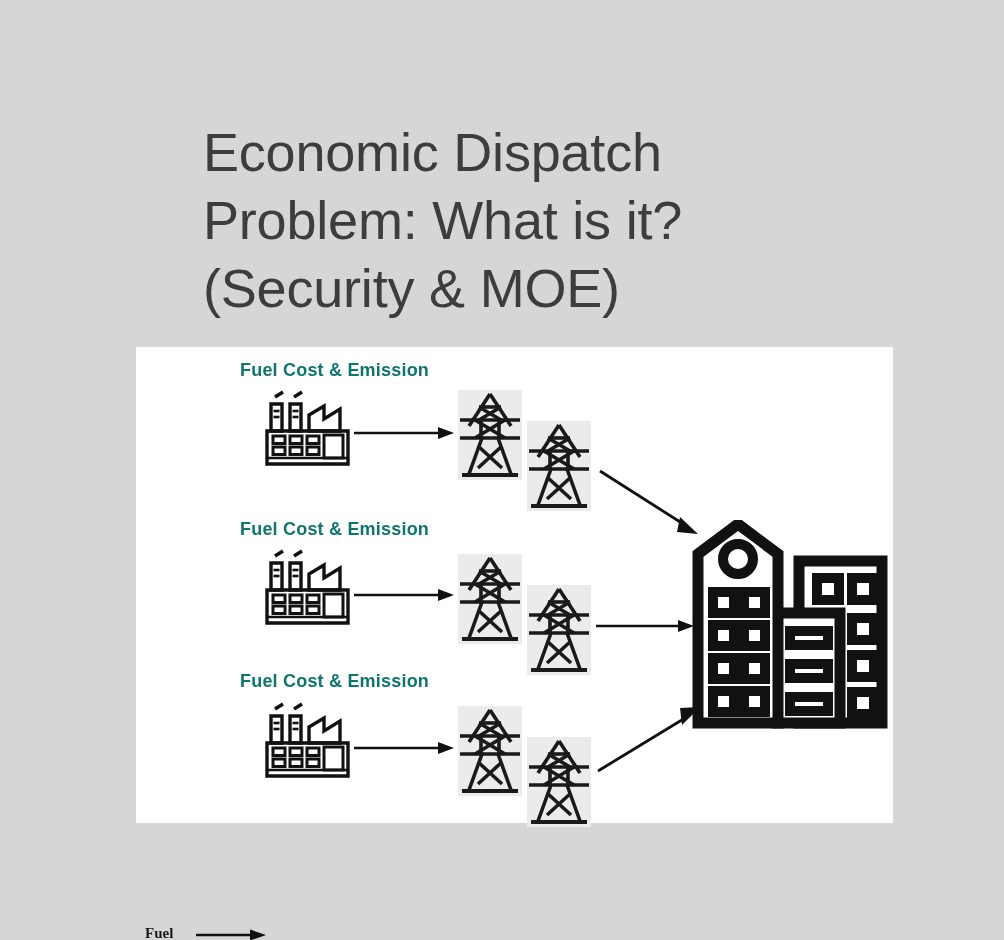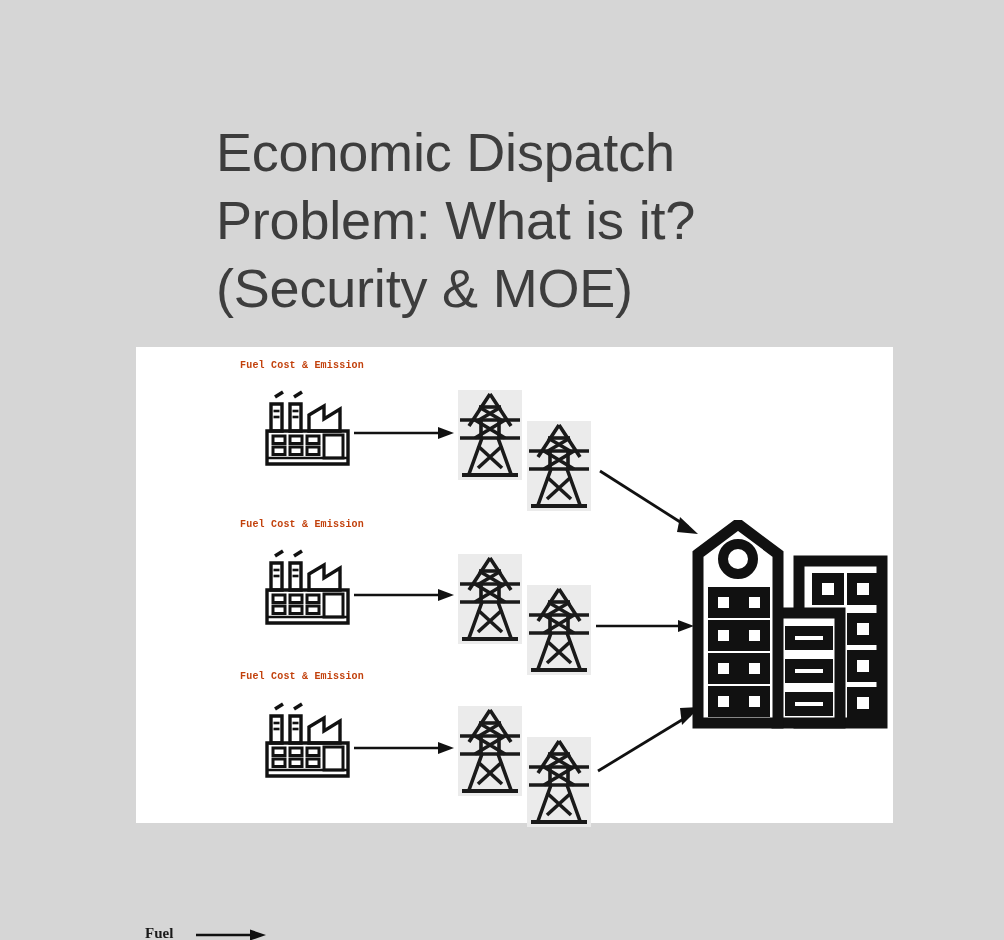--- a/index.html
+++ b/index.html
@@ -12,21 +12,21 @@
     height: 940px;
     background: #d6d6d6;
     font-family: "Liberation Sans", sans-serif;
     overflow: hidden;
     position: relative;
   }
 
   
   #slide-title {
     position: absolute;
-    left: 216px;
+    left: 203px;
     top: 118px;
     width: 640px;
     color: #3d3d3d;
     font-family: "Liberation Sans", sans-serif;
     font-size: 54px;
     font-weight: 400;
     line-height: 1.26;
     letter-spacing: -0.2px;
     white-space: pre-line;
   }
@@ -48,24 +48,24 @@
     width: 757px;
     height: 476px;
   }
 
   
   .node { position: absolute; }
 
   
   .fig-label {
     position: absolute;
-    font-family: Liberation Mono, monospace;
+    font-family: Liberation Sans, sans-serif;
     font-weight: bold;
-    color: #c2410c;
-    font-size: 10px;
+    color: #0f766e;
+    font-size: 18px;
     letter-spacing: 0.2px;
     white-space: nowrap;
   }
   .fuel-label {
     position: absolute;
     font-family: "Liberation Serif", serif;
     font-weight: bold;
     color: #1a1a1a;
     font-size: 15px;
     white-space: nowrap;

